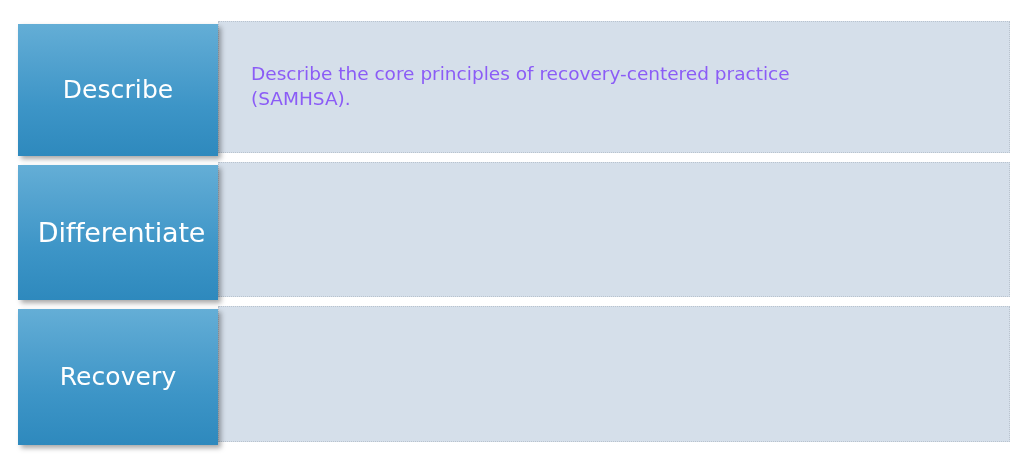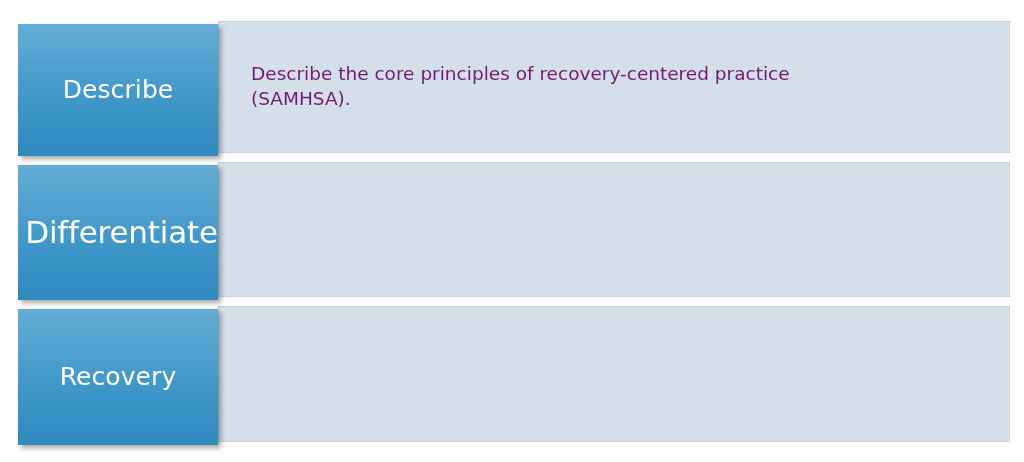--- a/index.html
+++ b/index.html
@@ -74,33 +74,33 @@
     height: 100%;
     display: flex;
     align-items: center;
     box-sizing: border-box;
     padding-left: 33px;
     padding-right: 20px;
     z-index: 2;
   }
 
   .desc-text {
-    color: #701a75;
+    color: #8b5cf6;
     font-size: 18.5px;
     line-height: 1.33;
     max-width: 640px;
   }
 
   
   #row-0 { top: 21px;  height: 132px; }
   #row-1 { top: 162px; height: 135px; }
   #row-2 { top: 306px; height: 136px; }
 
   
-  #row-1 .label-text { font-size: 31px; letter-spacing: -0.2px; margin-left: 7px; }
+  #row-1 .label-text { font-size: 27px; letter-spacing: -0.2px; margin-left: 7px; }
 </style>
 </head>
 <body>
 
 <div id="slide">
 
   <div class="row" id="row-0">
     <div class="row-bg"></div>
     <div class="desc-wrap">
       <div class="desc-text">Describe the core principles of recovery-centered practice (SAMHSA).</div>

